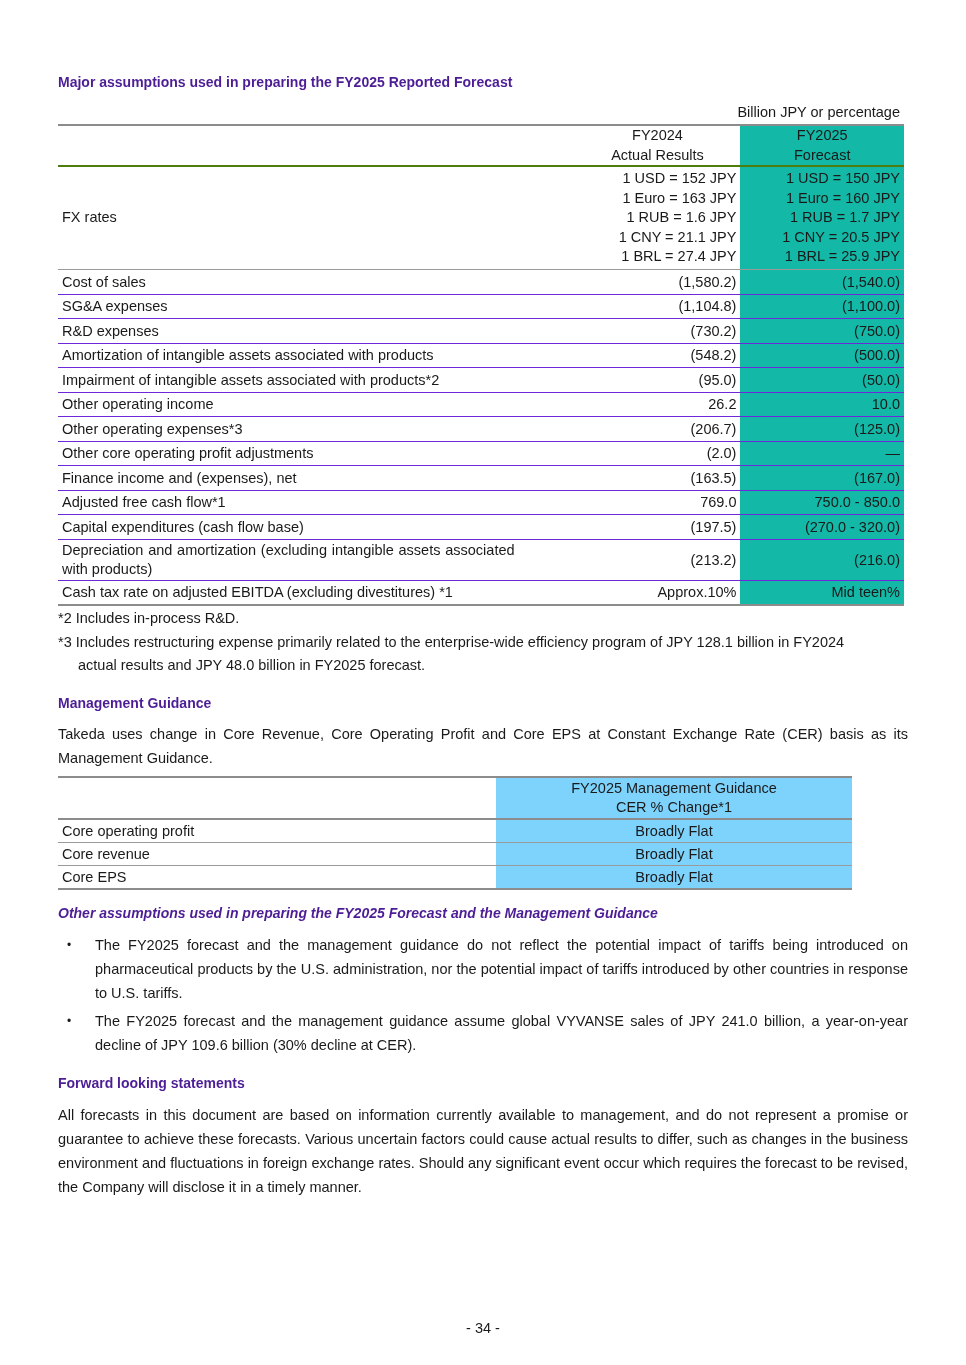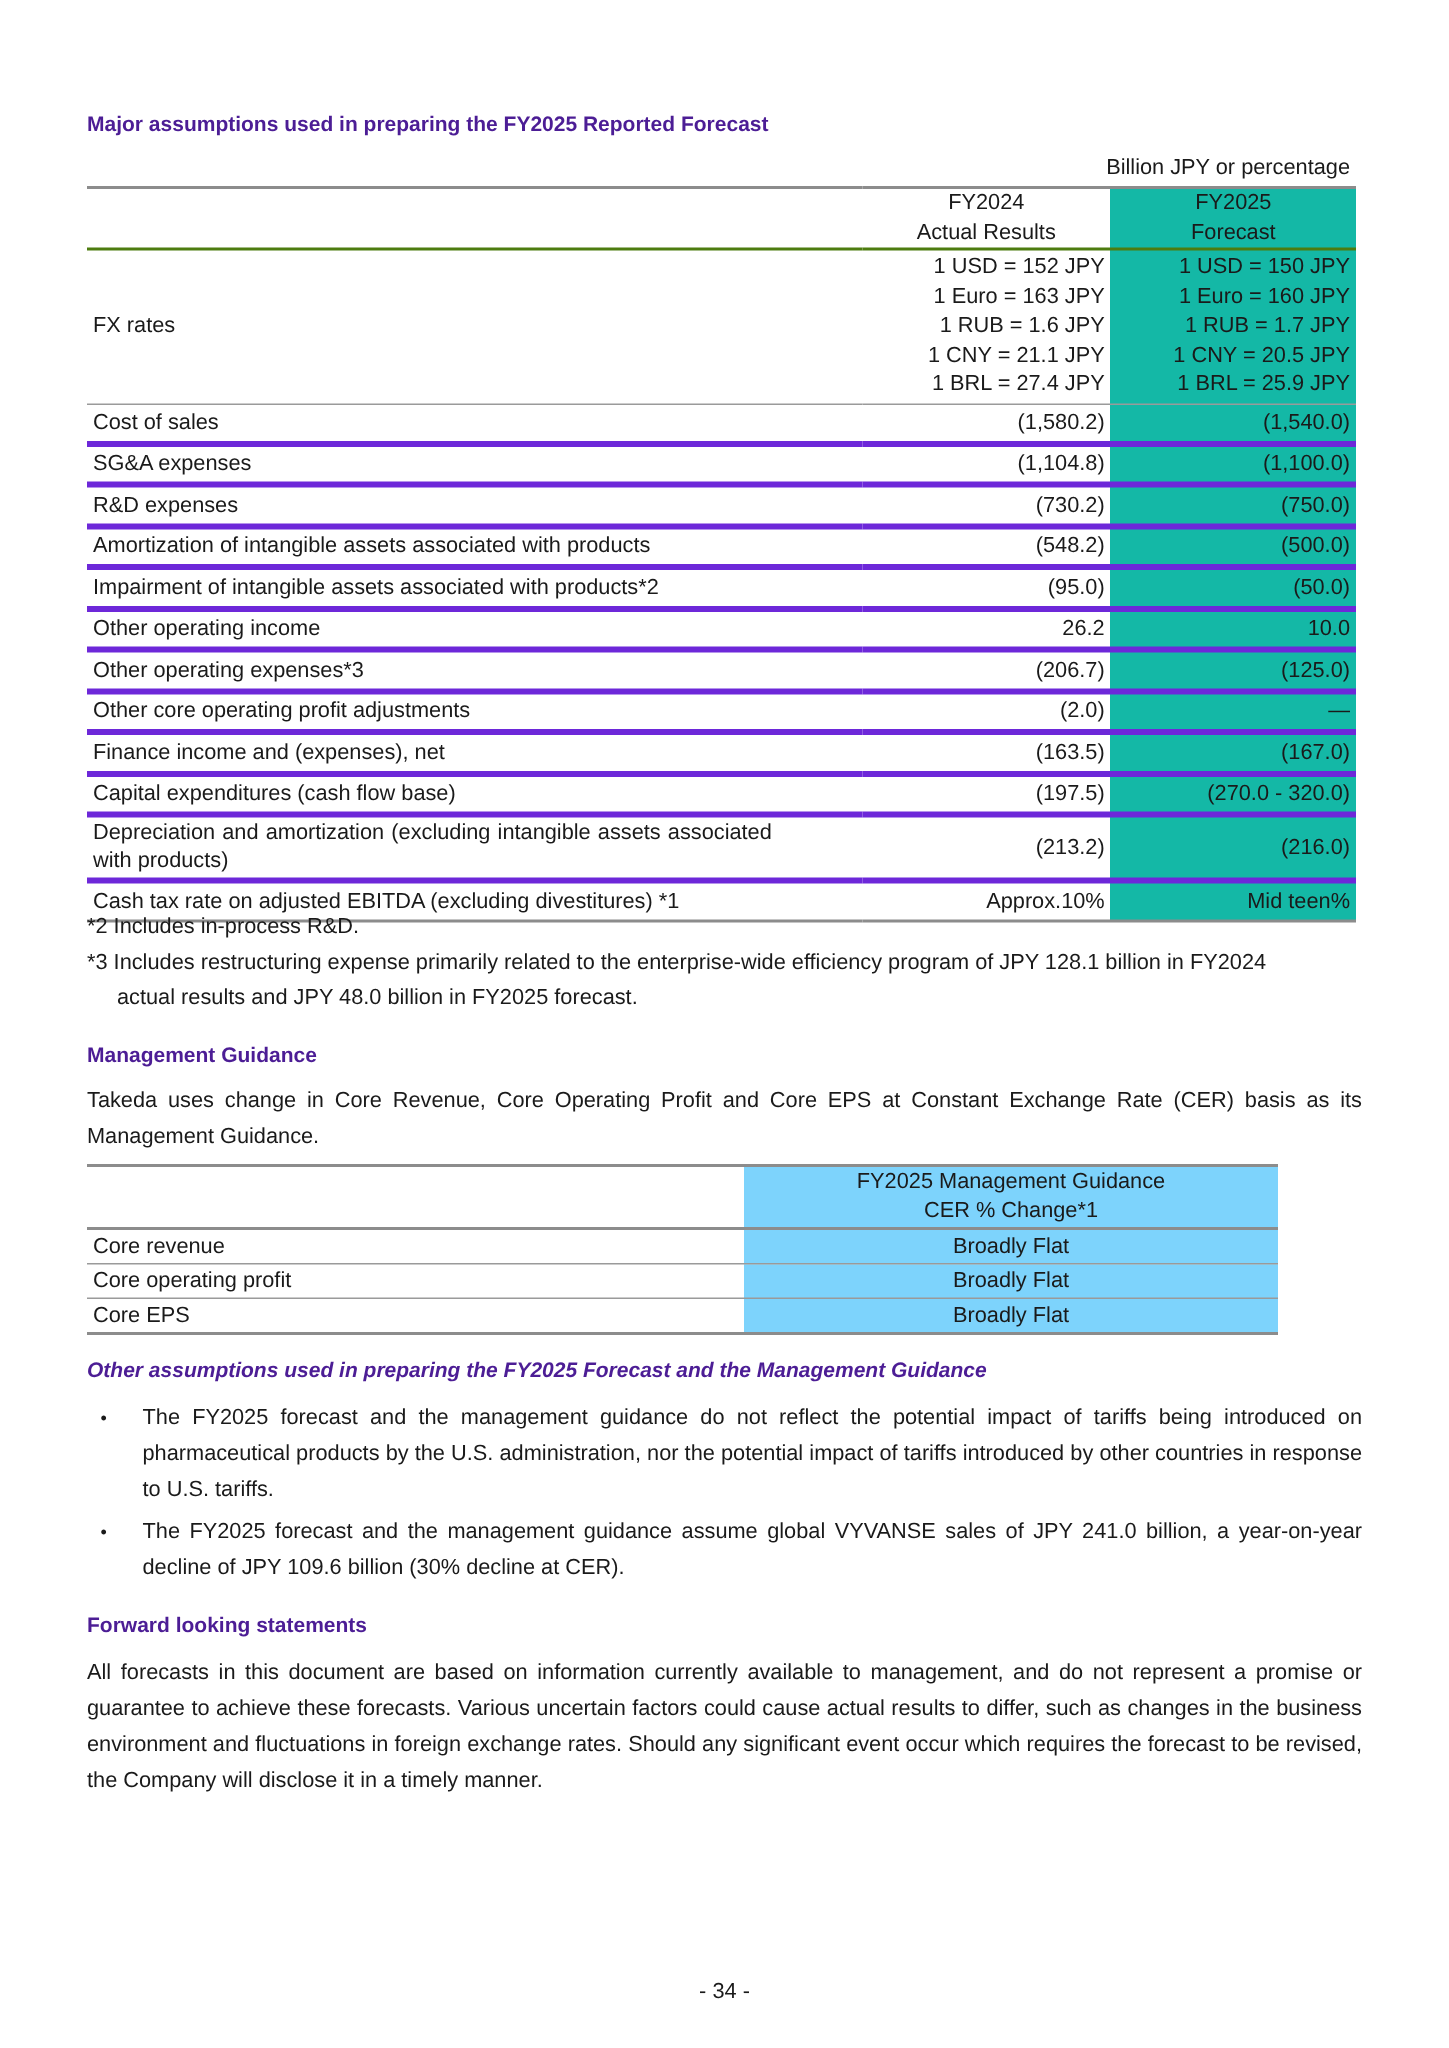--- a/index.html
+++ b/index.html
@@ -11,21 +11,21 @@
   .page { position: absolute; left: 58px; top: 0; width: 850px; }
   .h-red {
     color: #4c1d95; font-weight: bold; font-size: 14px; margin: 0;
   }
   .h-top { position: absolute; top: 74px; left: 0; }
   .unit { position: absolute; top: 104px; right: 8px; font-size: 14.5px; }
 
   
   table { border-collapse: collapse; }
   .t1 { position: absolute; top: 124px; left: 0; width: 846px; }
-  .t1 td { padding: 0 4px; height: 23.5px; vertical-align: middle; border-bottom: 4px solid #6d28d9; }
+  .t1 td { padding: 0 4px; height: 23.5px; vertical-align: middle; border-bottom: 1px solid #6d28d9; }
   .t1 tr.head td { border-top: 2px solid #8c8c8c; border-bottom: 2px solid #4d7c0f; height: 38px; text-align: center; line-height: 19.5px; }
   .t1 td.c-label { width: 500px; }
   .t1 td.c-fy24 { width: 168px; text-align: right; }
   .t1 td.c-fy25 { width: 168px; text-align: right; background: #14b8a6; }
   .t1 tr.head td.c-fy24, .t1 tr.head td.c-fy25 { text-align: center; }
   .t1 tr.fx td { height: 102px; line-height: 19.6px; border-bottom: 1px solid #9a9a9a; }
   .t1 tr.dep td { height: 40px; }
   .t1 tr.dep td.c-label { text-align: justify; line-height: 19px; padding-right: 60px; }
   .t1 tr.last td { border-bottom: 2px solid #8c8c8c; }
 
@@ -130,20 +130,25 @@
       <td class="c-label">Other core operating profit adjustments</td>
       <td class="c-fy24">(2.0)</td>
       <td class="c-fy25">—</td>
     </tr>
     <tr>
       <td class="c-label">Finance income and (expenses), net</td>
       <td class="c-fy24">(163.5)</td>
       <td class="c-fy25">(167.0)</td>
     </tr>
     <tr>
+      <td class="c-label">Adjusted free cash flow*1</td>
+      <td class="c-fy24">769.0</td>
+      <td class="c-fy25">750.0 - 850.0</td>
+    </tr>
+    <tr>
       <td class="c-label">Capital expenditures (cash flow base)</td>
       <td class="c-fy24">(197.5)</td>
       <td class="c-fy25">(270.0 - 320.0)</td>
     </tr>
     <tr class="dep">
       <td class="c-label">Depreciation and amortization (excluding intangible assets associated with products)</td>
       <td class="c-fy24">(213.2)</td>
       <td class="c-fy25">(216.0)</td>
     </tr>
     <tr class="last">
@@ -166,25 +171,25 @@
   <table class="t2">
     <tbody>
         <tr class="head">
       <td class="c-label"></td>
       <td class="c-val">
         <div>FY2025 Management Guidance</div>
         <div>CER % Change*1</div>
       </td>
     </tr>
     <tr>
+      <td class="c-label">Core operating profit</td>
+      <td class="c-val">Broadly Flat</td>
+    </tr>
+    <tr>
       <td class="c-label">Core revenue</td>
-      <td class="c-val">Broadly Flat</td>
-    </tr>
-    <tr>
-      <td class="c-label">Core operating profit</td>
       <td class="c-val">Broadly Flat</td>
     </tr>
     <tr class="last">
       <td class="c-label">Core EPS</td>
       <td class="c-val">Broadly Flat</td>
     </tr>
   </tbody>
     </table>
 
   <h3 class="h-red h-oa">Other assumptions used in preparing the FY2025 Forecast and the Management Guidance</h3>

